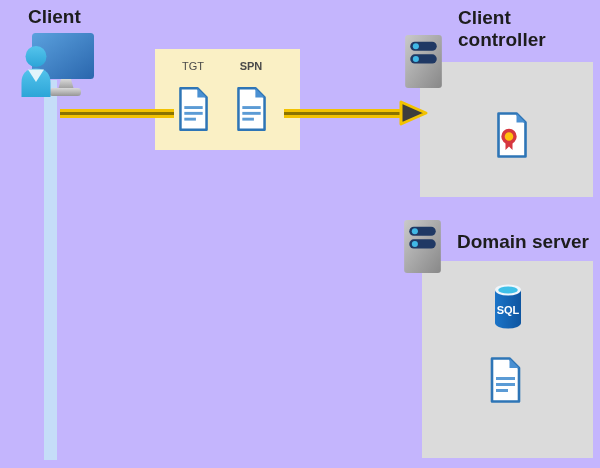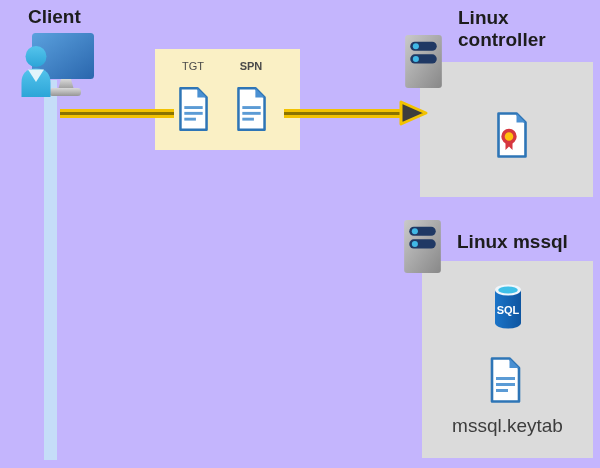--- a/index.html
+++ b/index.html
@@ -100,51 +100,50 @@
   <div class="abs gray-box" id="dc-box"></div>
 
   <svg class="abs z4" style="left:405px;top:35px;" width="37" height="53" viewBox="0 0 36 52">
     <rect x="0" y="0" width="36" height="52" rx="3" fill="url(#g-srv)"></rect>
     <rect x="5" y="6.5" width="26" height="9" rx="4.5" fill="#1f3864"></rect>
     <circle cx="10.5" cy="11" r="3" fill="#41b8e6"></circle>
     <rect x="5" y="19" width="26" height="9" rx="4.5" fill="#1f3864"></rect>
     <circle cx="10.5" cy="23.5" r="3" fill="#41b8e6"></circle>
   </svg>
 
-  <div class="abs heading z5" style="left:458px;top:7px;width:112px;">Linux controller</div>
+  <div class="abs heading z5" style="left:458px;top:7px;width:112px;">Client controller</div>
 
   <svg class="abs z4" style="left:497px;top:112px;" width="30" height="46" viewBox="0 0 30 46">
     <path d="M1.5 1.5 H19.5 L28.5 10.5 V44.5 H1.5 Z" fill="#ffffff" stroke="#2e75b6" stroke-width="2.6" stroke-linejoin="round"></path>
     <polygon points="19.5,1.5 28.5,10.5 19.5,10.5" fill="#4a90d2"></polygon>
     <path d="M8.5 28 L8.5 38 L12 34.5 L15.5 38 L15.5 28 Z" fill="#d6373f"></path>
     <circle cx="12" cy="24.5" r="6" fill="#ffc10e" stroke="#d6373f" stroke-width="3.4"></circle>
   </svg>
 
   <div class="abs gray-box" id="linux-box"></div>
 
   <svg class="abs z4" style="left:404px;top:220px;" width="37" height="53" viewBox="0 0 36 52">
     <rect x="0" y="0" width="36" height="52" rx="3" fill="url(#g-srv)"></rect>
     <rect x="5" y="6.5" width="26" height="9" rx="4.5" fill="#1f3864"></rect>
     <circle cx="10.5" cy="11" r="3" fill="#41b8e6"></circle>
     <rect x="5" y="19" width="26" height="9" rx="4.5" fill="#1f3864"></rect>
     <circle cx="10.5" cy="23.5" r="3" fill="#41b8e6"></circle>
   </svg>
 
-  <div class="abs heading z5" style="left:457px;top:231px;white-space:nowrap;">Linux mssql</div>
+  <div class="abs heading z5" style="left:457px;top:231px;white-space:nowrap;">Domain server</div>
 
   <svg class="abs z4" style="left:494px;top:284px;" width="28" height="46" viewBox="0 0 28 46">
     <path d="M1 6 V39 A13 5.5 0 0 0 27 39 V6 Z" fill="url(#g-sql)"></path>
     <ellipse cx="14" cy="6" rx="13" ry="5.5" fill="#eef6fc"></ellipse>
     <ellipse cx="14" cy="6" rx="9.8" ry="3.6" fill="#3fc0e8"></ellipse>
     <text x="14" y="30" text-anchor="middle" font-family="Liberation Sans, sans-serif" font-size="11" font-weight="700" fill="#ffffff">SQL</text>
   </svg>
 
   <svg class="abs z4" style="left:489px;top:357px;" width="33" height="46" viewBox="0 0 30 46">
     <path d="M1.5 1.5 H19 L28.5 11 V44.5 H1.5 Z" fill="#ffffff" stroke="#2e75b6" stroke-width="2.6" stroke-linejoin="round"></path>
     <polygon points="19,1.5 28.5,11 19,11" fill="#4a90d2"></polygon>
     <rect x="5.5" y="20" width="19" height="3" fill="#5b9bd5"></rect>
     <rect x="5.5" y="26" width="19" height="3" fill="#5b9bd5"></rect>
     <rect x="5.5" y="32" width="12" height="3" fill="#5b9bd5"></rect>
   </svg>
 
-  <div class="abs caption z5" style="left:422px;top:415px;width:171px;">mssql.keytab</div>
 
 </div>
 
 </body></html>

